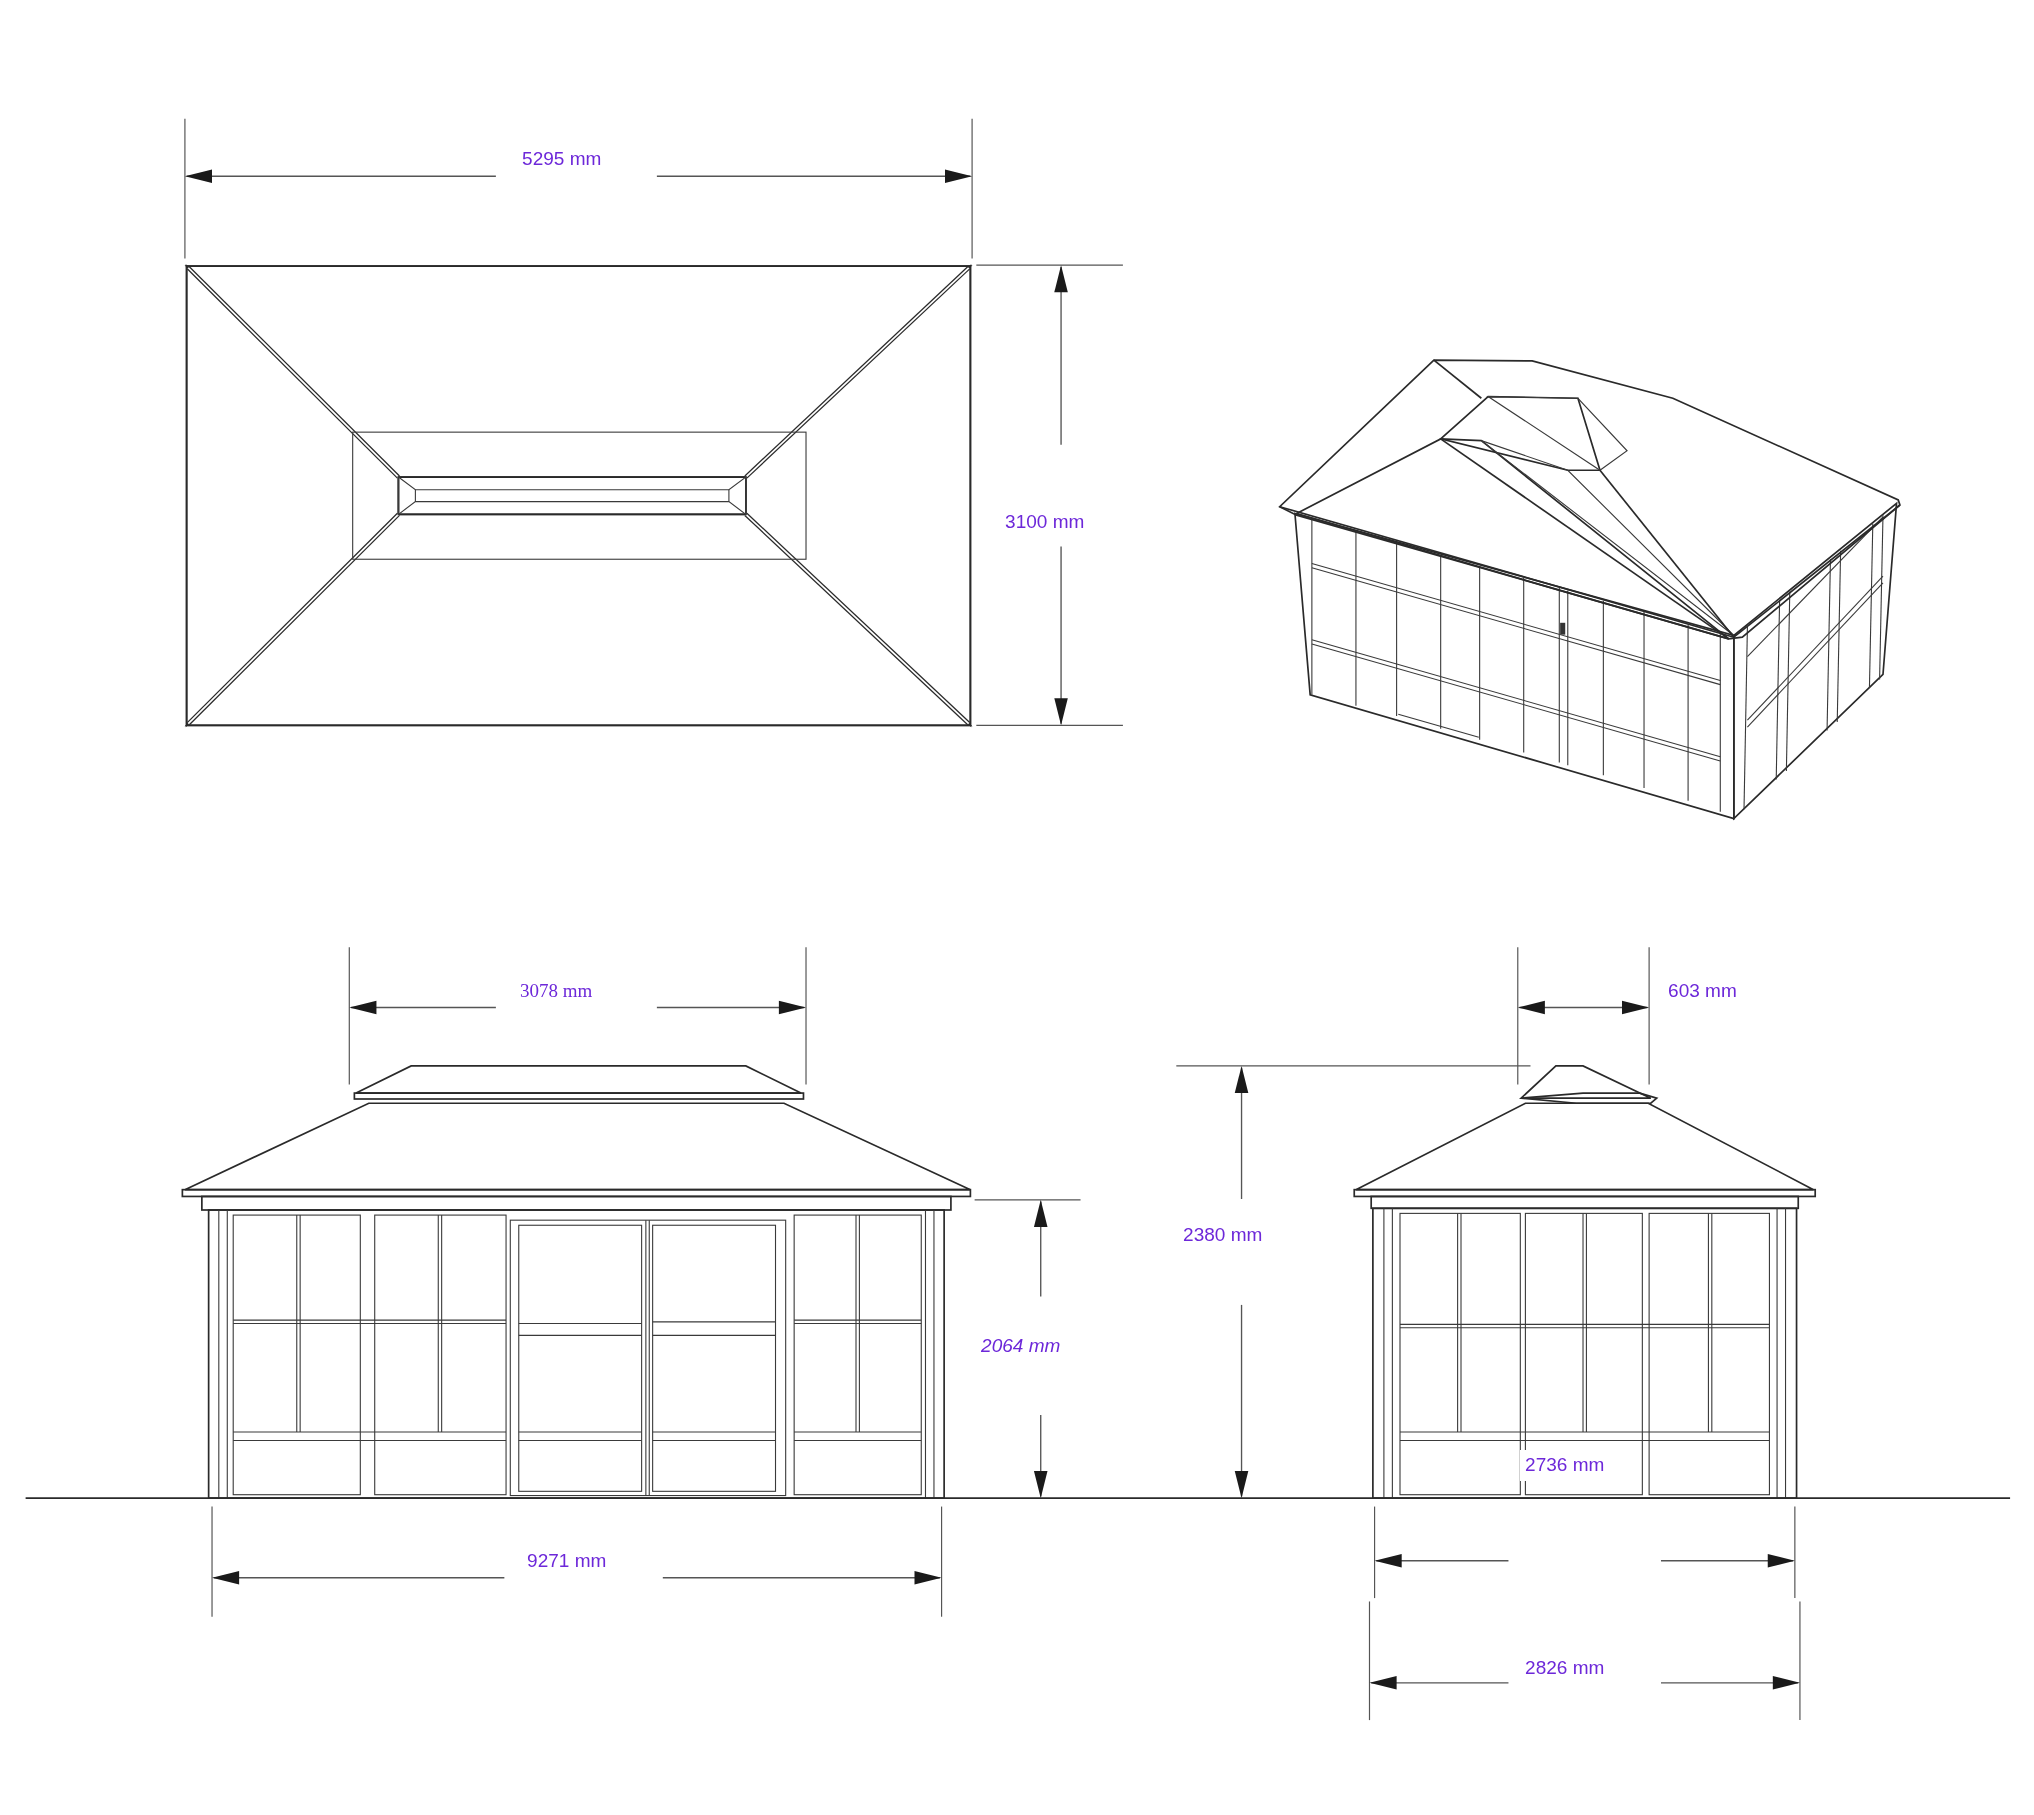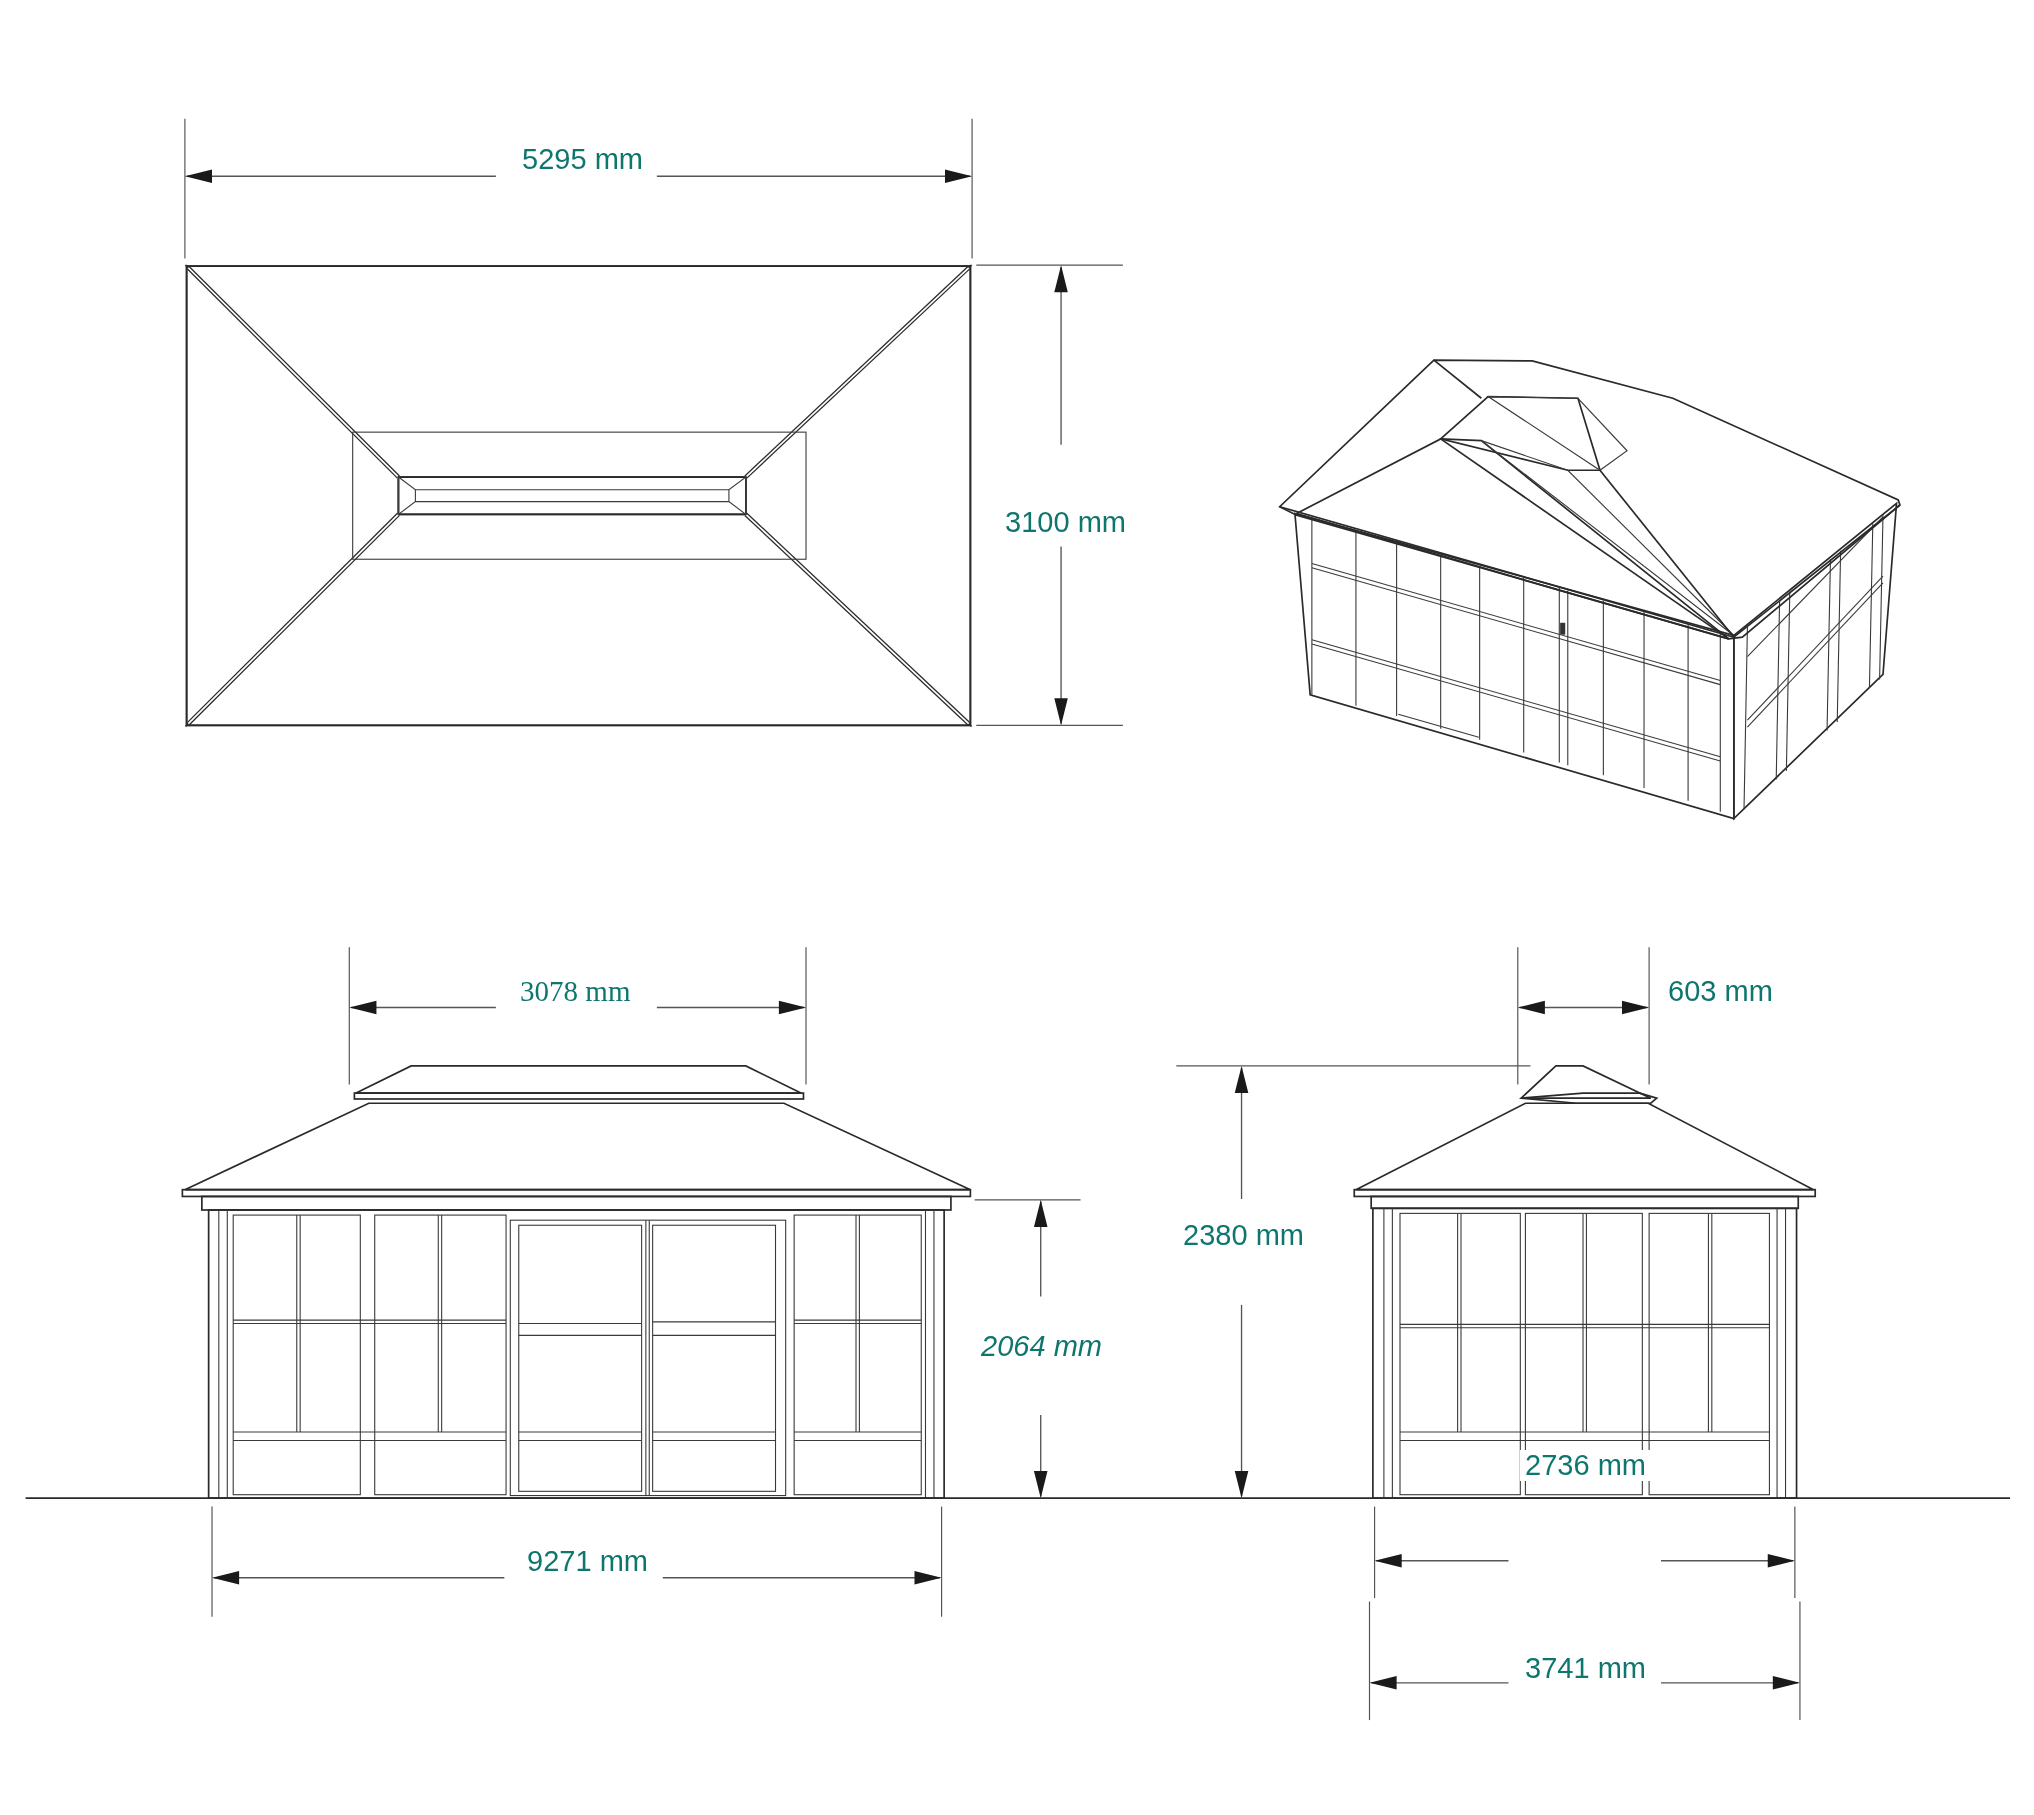--- a/index.html
+++ b/index.html
@@ -1,19 +1,19 @@
 <!DOCTYPE html>
 <html style="font-size:13.6px"><head>
 <meta charset="utf-8">
 <style>
   html, body { margin:0; padding:0; background:#ffffff; }
   body { width:2034px; height:1815px; position:relative; overflow:hidden;
          font-family:"Liberation Sans", "DejaVu Sans", sans-serif; }
   svg#drawing { position:absolute; left:0; top:0; }
-  .dim-label { position:absolute; font-size:29px; color:#0f766e; white-space:nowrap;
+  .dim-label { position:absolute; font-size:19px; color:#6d28d9; white-space:nowrap;
                background:#ffffff; padding:0 5.1px; line-height:30.5px; }
   .ln { stroke:#2a2a2a; fill:none; stroke-width:2; }
   .thin { stroke:#3a3a3a; fill:none; stroke-width:1.3; }
   .dim { stroke:#555; stroke-width:1.6; fill:none; }
   .ext { stroke:#555; stroke-width:1.4; fill:none; }
   .arr { fill:#1a1a1a; stroke:none; }
 </style>
 </head>
 <body>
 
@@ -281,14 +281,14 @@
 </svg>
 
 <div class="dim-label" style="left:517px; top:144px;">5295 mm</div>
 <div class="dim-label" style="left:1000px; top:463px;margin-top:44px;">3100 mm</div>
 <div class="dim-label" style="left:515px; top:976px;font-family:Liberation Serif, serif;">3078 mm</div>
 <div class="dim-label" style="left:976px; top:1331px;font-style:italic;">2064 mm</div>
 <div class="dim-label" style="left:522px; top:1546px;">9271 mm</div>
 <div class="dim-label" style="left:1663px; top:976px;">603 mm</div>
 <div class="dim-label" style="left:1178px; top:1220px;">2380 mm</div>
 <div class="dim-label" style="left:1520px; top:1450px;">2736 mm</div>
-<div class="dim-label" style="left:1520px; top:1653px;">3741 mm</div>
+<div class="dim-label" style="left:1520px; top:1653px;">2826 mm</div>
 
 
 </body></html>

